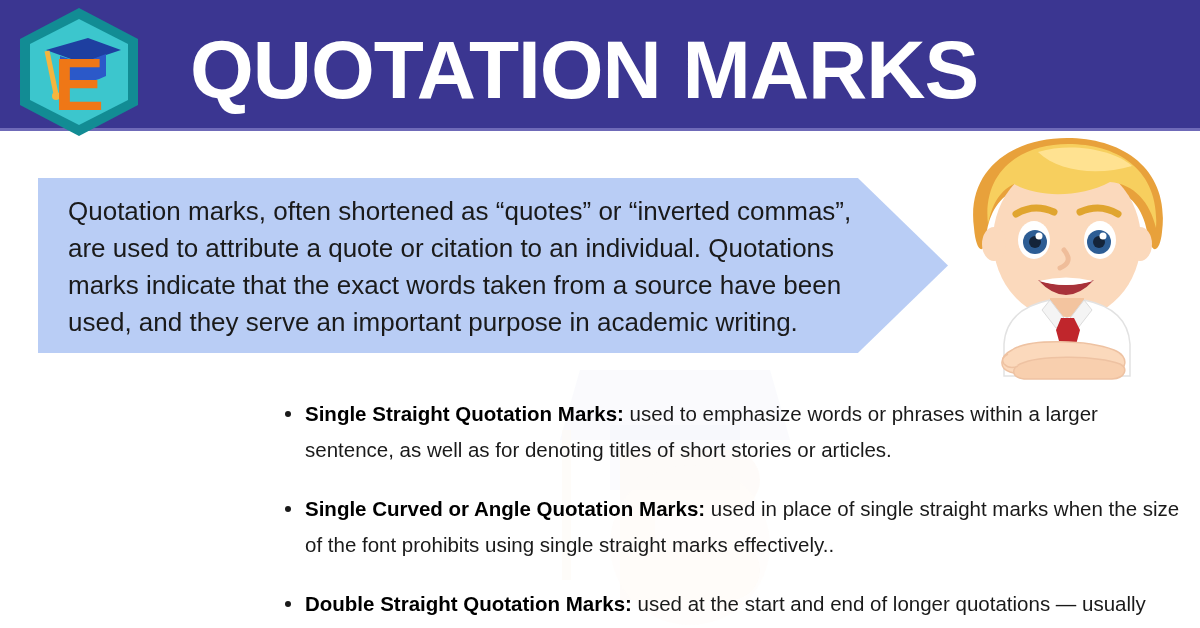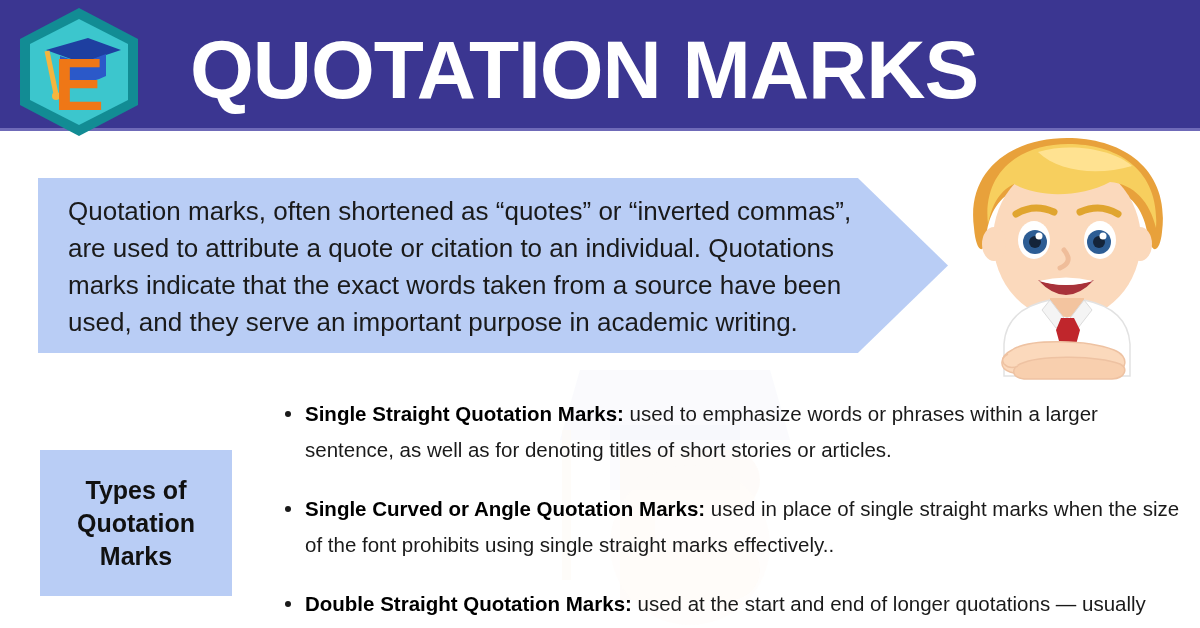--- a/index.html
+++ b/index.html
@@ -248,23 +248,20 @@
       <path d="M146,168 L129,190 L140,196 L154,178 Z" fill="#f4f4f4" stroke="#dcdcdc" stroke-width="1"></path>
 
       <path d="M123,186 h13 l6,12 -12,44 -12,-44 Z" fill="#c0262c"></path>
 
       <path d="M74,218 C92,206 150,208 176,218 C192,224 190,240 172,242 C140,246 92,246 72,240 C60,236 62,224 74,218 Z" fill="#fbd9bc" stroke="#eec2a2" stroke-width="1.5"></path>
       <path d="M82,232 C104,222 160,224 182,232 C190,236 188,246 174,247 L86,247 C72,245 74,236 82,232 Z" fill="#f8cfae" stroke="#eec2a2" stroke-width="1.5"></path>
       <path d="M70,222 q-8,4 -4,10 q6,6 14,2" fill="#fbd9bc" stroke="#eec2a2" stroke-width="1.5"></path>
     </svg>
   </div>
 
-  <div id="types-box">
-    <div id="types-box-label">Types of Quotation Marks</div>
-  </div>
 
   <ul id="types-list">
     <li class="type-item">
       <span class="type-bullet"></span>
       <span class="type-term">Single Straight Quotation Marks:</span><span> used to emphasize words or phrases within a larger sentence, as well as for denoting titles of short stories or articles.</span>
     </li>
     <li class="type-item">
       <span class="type-bullet"></span>
       <span class="type-term">Single Curved or Angle Quotation Marks:</span><span> used in place of single straight marks when the size of the font prohibits using single straight marks effectively..</span>
     </li>

